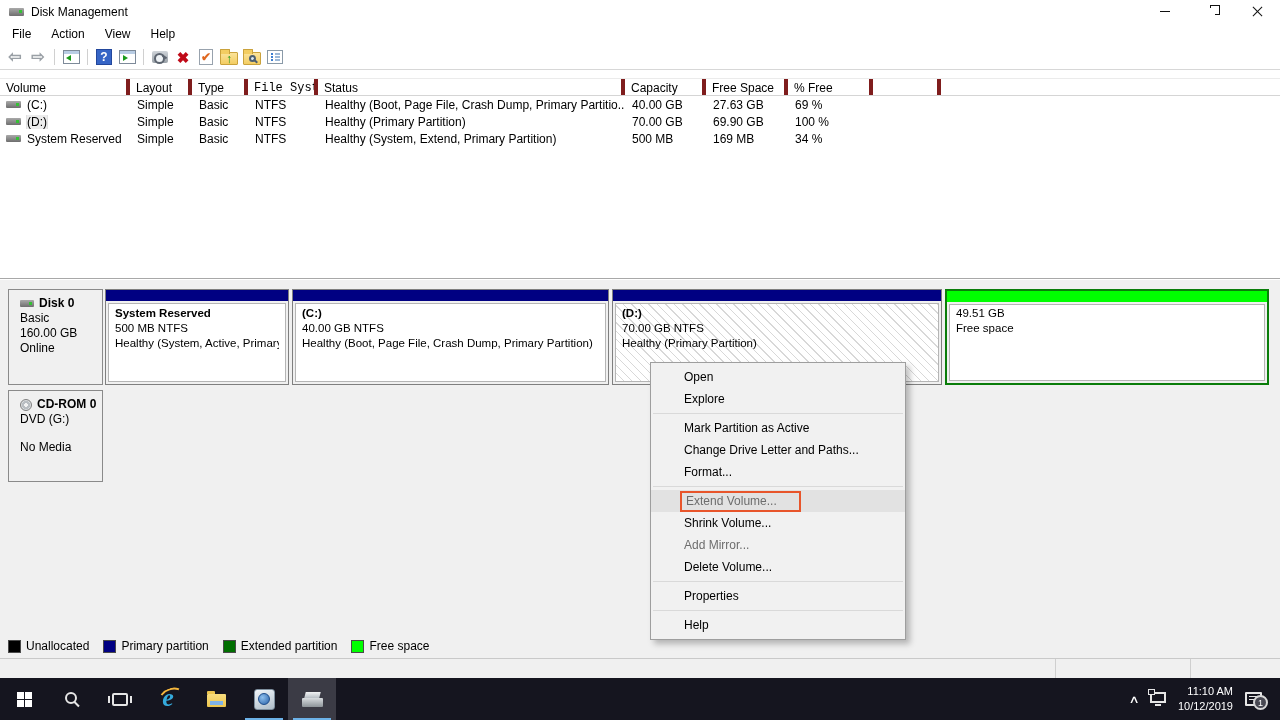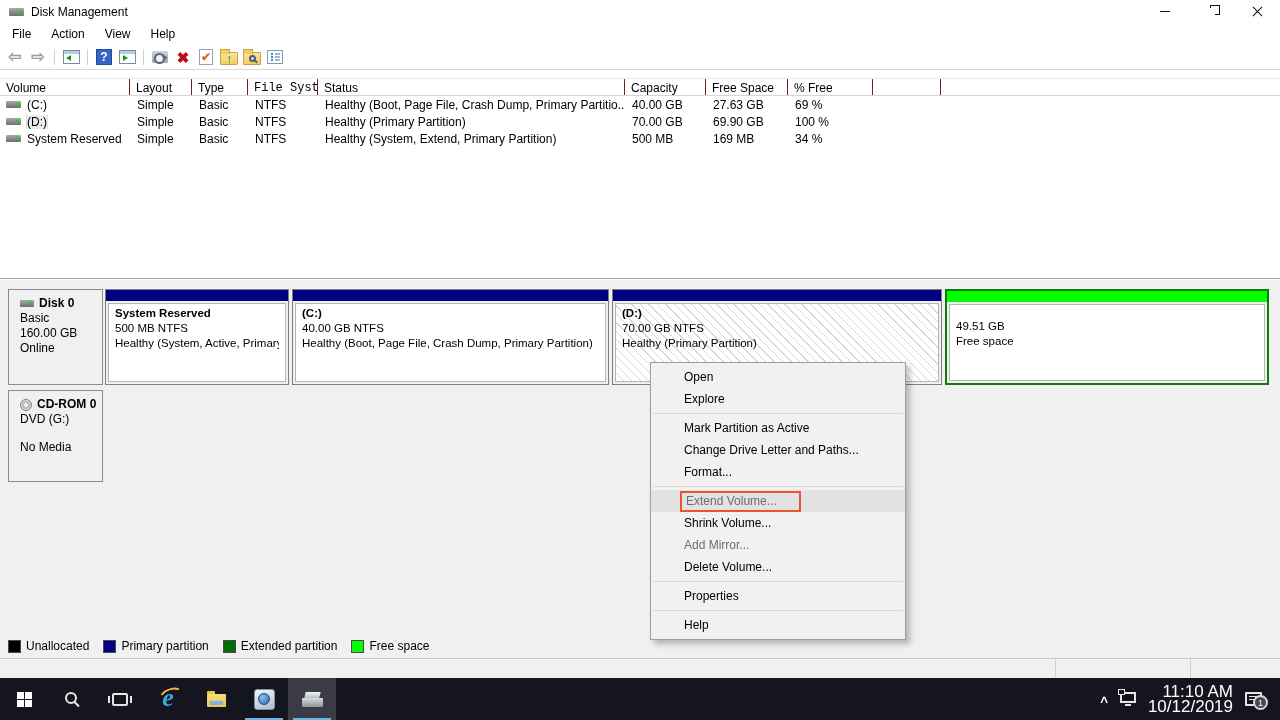--- a/index.html
+++ b/index.html
@@ -45,21 +45,21 @@
   .tb-folder::before { content:""; position:absolute; top:-4px; left:-1px; width:8px; height:4px; background:#f3cd62; border:1px solid #caa23c; border-bottom:none; border-radius:1px 1px 0 0; }
   .tb-up { color:#149414; font-weight:bold; font-size:12px; line-height:1; }
   .mini-mag { width:7px; height:7px; border:2px solid #4d5f71; border-radius:50%; position:relative; background:#dce8f2; }
   .mini-mag::after { content:""; position:absolute; right:-4px; bottom:-2px; width:5px; height:2px; background:#4d5f71; transform:rotate(45deg); }
   .tb-list { width:16px; height:14px; border:1px solid #8a9aa8; background:#fff; padding:2px 2px 2px 3px; display:flex; flex-direction:column; justify-content:space-between; }
   .tb-list i { display:block; height:2px; background:linear-gradient(to right,#3f7fd1 0 2px, transparent 2px 4px, #9db9d8 4px); }
 
   
   .list-pane { height:208px; background:#fff; padding-top:8px; flex:none; overflow:hidden; }
   .lv-header { display:flex; height:18px; border-top:1px solid #ebebeb; border-bottom:1px solid #d5d5d5; }
-  .lv-h { border-right:1px solid #7f1d1d; padding:2px 0 0 6px; white-space:nowrap; overflow:hidden; flex:none; }
+  .lv-h { border-right:4px solid #7f1d1d; padding:2px 0 0 6px; white-space:nowrap; overflow:hidden; flex:none; }
   .lv-row { display:flex; height:17px; align-items:center; }
   .lv-c { white-space:nowrap; overflow:hidden; padding-left:7px; flex:none; }
   .w-vol{width:130px} .w-lay{width:62px} .w-type{width:56px} .w-fs{width:70px}
   .w-status{width:307px} .w-cap{width:81px} .w-free{width:82px} .w-pct{width:85px}
   .cell-vol { display:flex; align-items:center; gap:6px; padding-left:6px; }
   .cell-vol .hdd { width:15px; height:7px; }
   .vol-label.sel { background:#ececec; box-shadow:0 0 0 1px #e0e0e0; }
 
   .splitter { height:6px; background:#f0f0f0; border-top:1px solid #a8a8a8; box-shadow:inset 0 1px 0 #ffffff; flex:none; }
 
@@ -76,21 +76,21 @@
   .parts { flex:1; display:flex; margin-left:2px; gap:3px; }
   .part { flex:none; border:1px solid #7f7f7f; background:#f0f0f0; display:flex; flex-direction:column; }
   .part .bar { height:11px; flex:none; }
   .part.primary .bar { background:#000082; }
   .part.free { border:2px solid #0a7d0a; }
   .part.free .bar { background:#00ff00; }
   .part .body { flex:1; margin:2px; border:1px solid #b5b5b5; background:#fff; padding:2px 6px; line-height:15px; font-size:11.5px; overflow:hidden; }
   .part .body div { white-space:nowrap; overflow:hidden; }
   .part .p-title { font-weight:bold; }
   .part.selected .body { background:repeating-linear-gradient(45deg,#ffffff 0 5px,#d8d8d8 5px 6px); }
-  .part.free .body { padding-top:14px; }
+  .part.free .body { padding-top:1px; }
 
   .legend { position:absolute; left:8px; bottom:5px; display:flex; gap:14px; align-items:center; }
   .lg { display:flex; align-items:center; gap:5px; }
   .lg-sw { width:13px; height:13px; border:1px solid #4a4a4a; flex:none; }
 
   .statusbar { height:20px; flex:none; border-top:1px solid #c9c9c9; background:#f0f0f0; display:flex; justify-content:flex-end; }
   .sb-cell { border-left:1px solid #cfcfcf; height:100%; flex:none; }
   .sb-a { width:135px; } .sb-b { width:90px; }
 
   
@@ -121,21 +121,21 @@
   .dtool { width:21px; height:21px; border-radius:3px; background:linear-gradient(160deg,#f2f6fa,#aebdc9); border:1px solid #7e8f9e; display:flex; align-items:center; justify-content:center; }
   .globe { width:12px; height:12px; border-radius:50%; background:radial-gradient(circle at 35% 35%, #8fc0ee, #2a62a8); border:1px solid #1d4d8c; }
   .dmgmt { position:relative; width:21px; height:15px; }
   .dmgmt::before { content:""; position:absolute; bottom:0; left:0; width:21px; height:9px; background:linear-gradient(#d8dcdf,#8d9499); border-radius:1px; }
   .dmgmt::after { content:""; position:absolute; top:0; left:3px; width:15px; height:6px; background:linear-gradient(#f2f4f5,#b7bec4); transform:skewX(-14deg); }
   .tray { margin-left:auto; display:flex; align-items:center; gap:12px; padding-right:12px; color:#fff; }
   .chev { font-size:11px; color:#fff; transform:scaleX(1.4); }
   .net { width:16px; height:11px; border:2px solid #e6e6e6; position:relative; margin-top:-3px; }
   .net::before { content:""; position:absolute; left:-4px; top:-5px; width:5px; height:4px; border:1px solid #e6e6e6; background:#15151f; }
   .net::after { content:""; position:absolute; left:3px; bottom:-5px; width:6px; height:2px; background:#e6e6e6; }
-  .clock { text-align:right; font-size:17px; line-height:15px; }
+  .clock { text-align:right; font-size:11px; line-height:15px; }
   .ac { width:17px; height:14px; border:2px solid #e6e6e6; border-radius:1px; position:relative; margin-right:6px; }
   .ac i { display:block; height:1px; background:#e6e6e6; margin:2px 2px 0 2px; }
   .badge { position:absolute; right:-8px; bottom:-6px; width:15px; height:15px; border-radius:50%; background:#484852; border:2px solid #d8d8d8; color:#fff; font-size:9px; display:flex; align-items:center; justify-content:center; }
 </style>
 </head>
 <body>
 
 <div class="screen">
 
   <div class="window">

